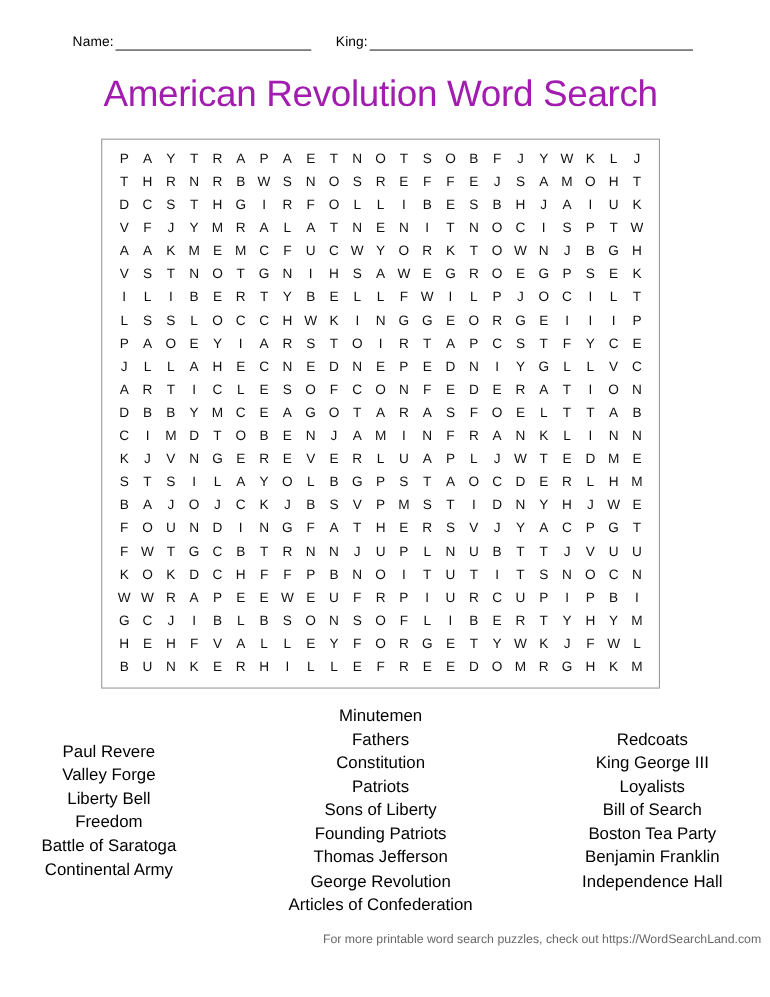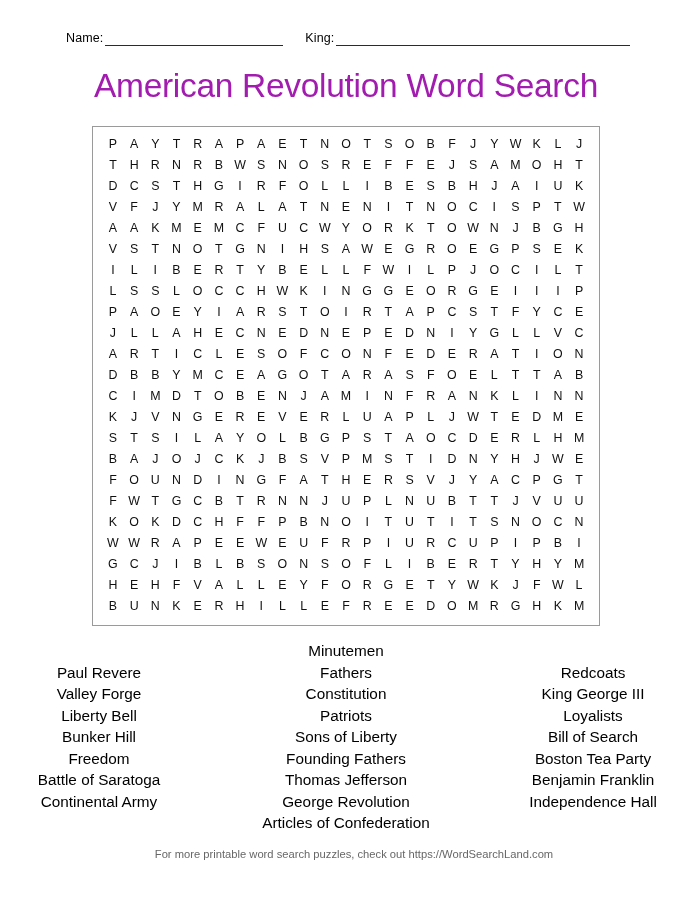--- a/index.html
+++ b/index.html
@@ -112,21 +112,21 @@
     white-space: nowrap;
     color: #000;
   }
 
   
   .footer {
     position: absolute;
     left: 16px;
     right: 0;
     bottom: 46px;
-    text-align: center;
+    text-align: right;
     font-size: 11.2px;
     color: #676767;
   }
 </style>
 </head>
 <body>
 
 <div class="page">
 
   <div class="id-row">
@@ -720,32 +720,31 @@
           <span class="cell">M</span>
         </div>
       </div>
   </div>
 
   <div class="words" id="word-list">
       <div class="word-col col-1">
         <div class="word">Paul Revere</div>
         <div class="word">Valley Forge</div>
         <div class="word">Liberty Bell</div>
-        <div class="word">Bunker Hill</div>
         <div class="word">Freedom</div>
         <div class="word">Battle of Saratoga</div>
         <div class="word">Continental Army</div>
       </div>
       <div class="word-col col-2">
         <div class="word">Minutemen</div>
         <div class="word">Fathers</div>
         <div class="word">Constitution</div>
         <div class="word">Patriots</div>
         <div class="word">Sons of Liberty</div>
-        <div class="word">Founding Fathers</div>
+        <div class="word">Founding Patriots</div>
         <div class="word">Thomas Jefferson</div>
         <div class="word">George Revolution</div>
         <div class="word">Articles of Confederation</div>
       </div>
       <div class="word-col col-3">
         <div class="word">Redcoats</div>
         <div class="word">King George III</div>
         <div class="word">Loyalists</div>
         <div class="word">Bill of Search</div>
         <div class="word">Boston Tea Party</div>

